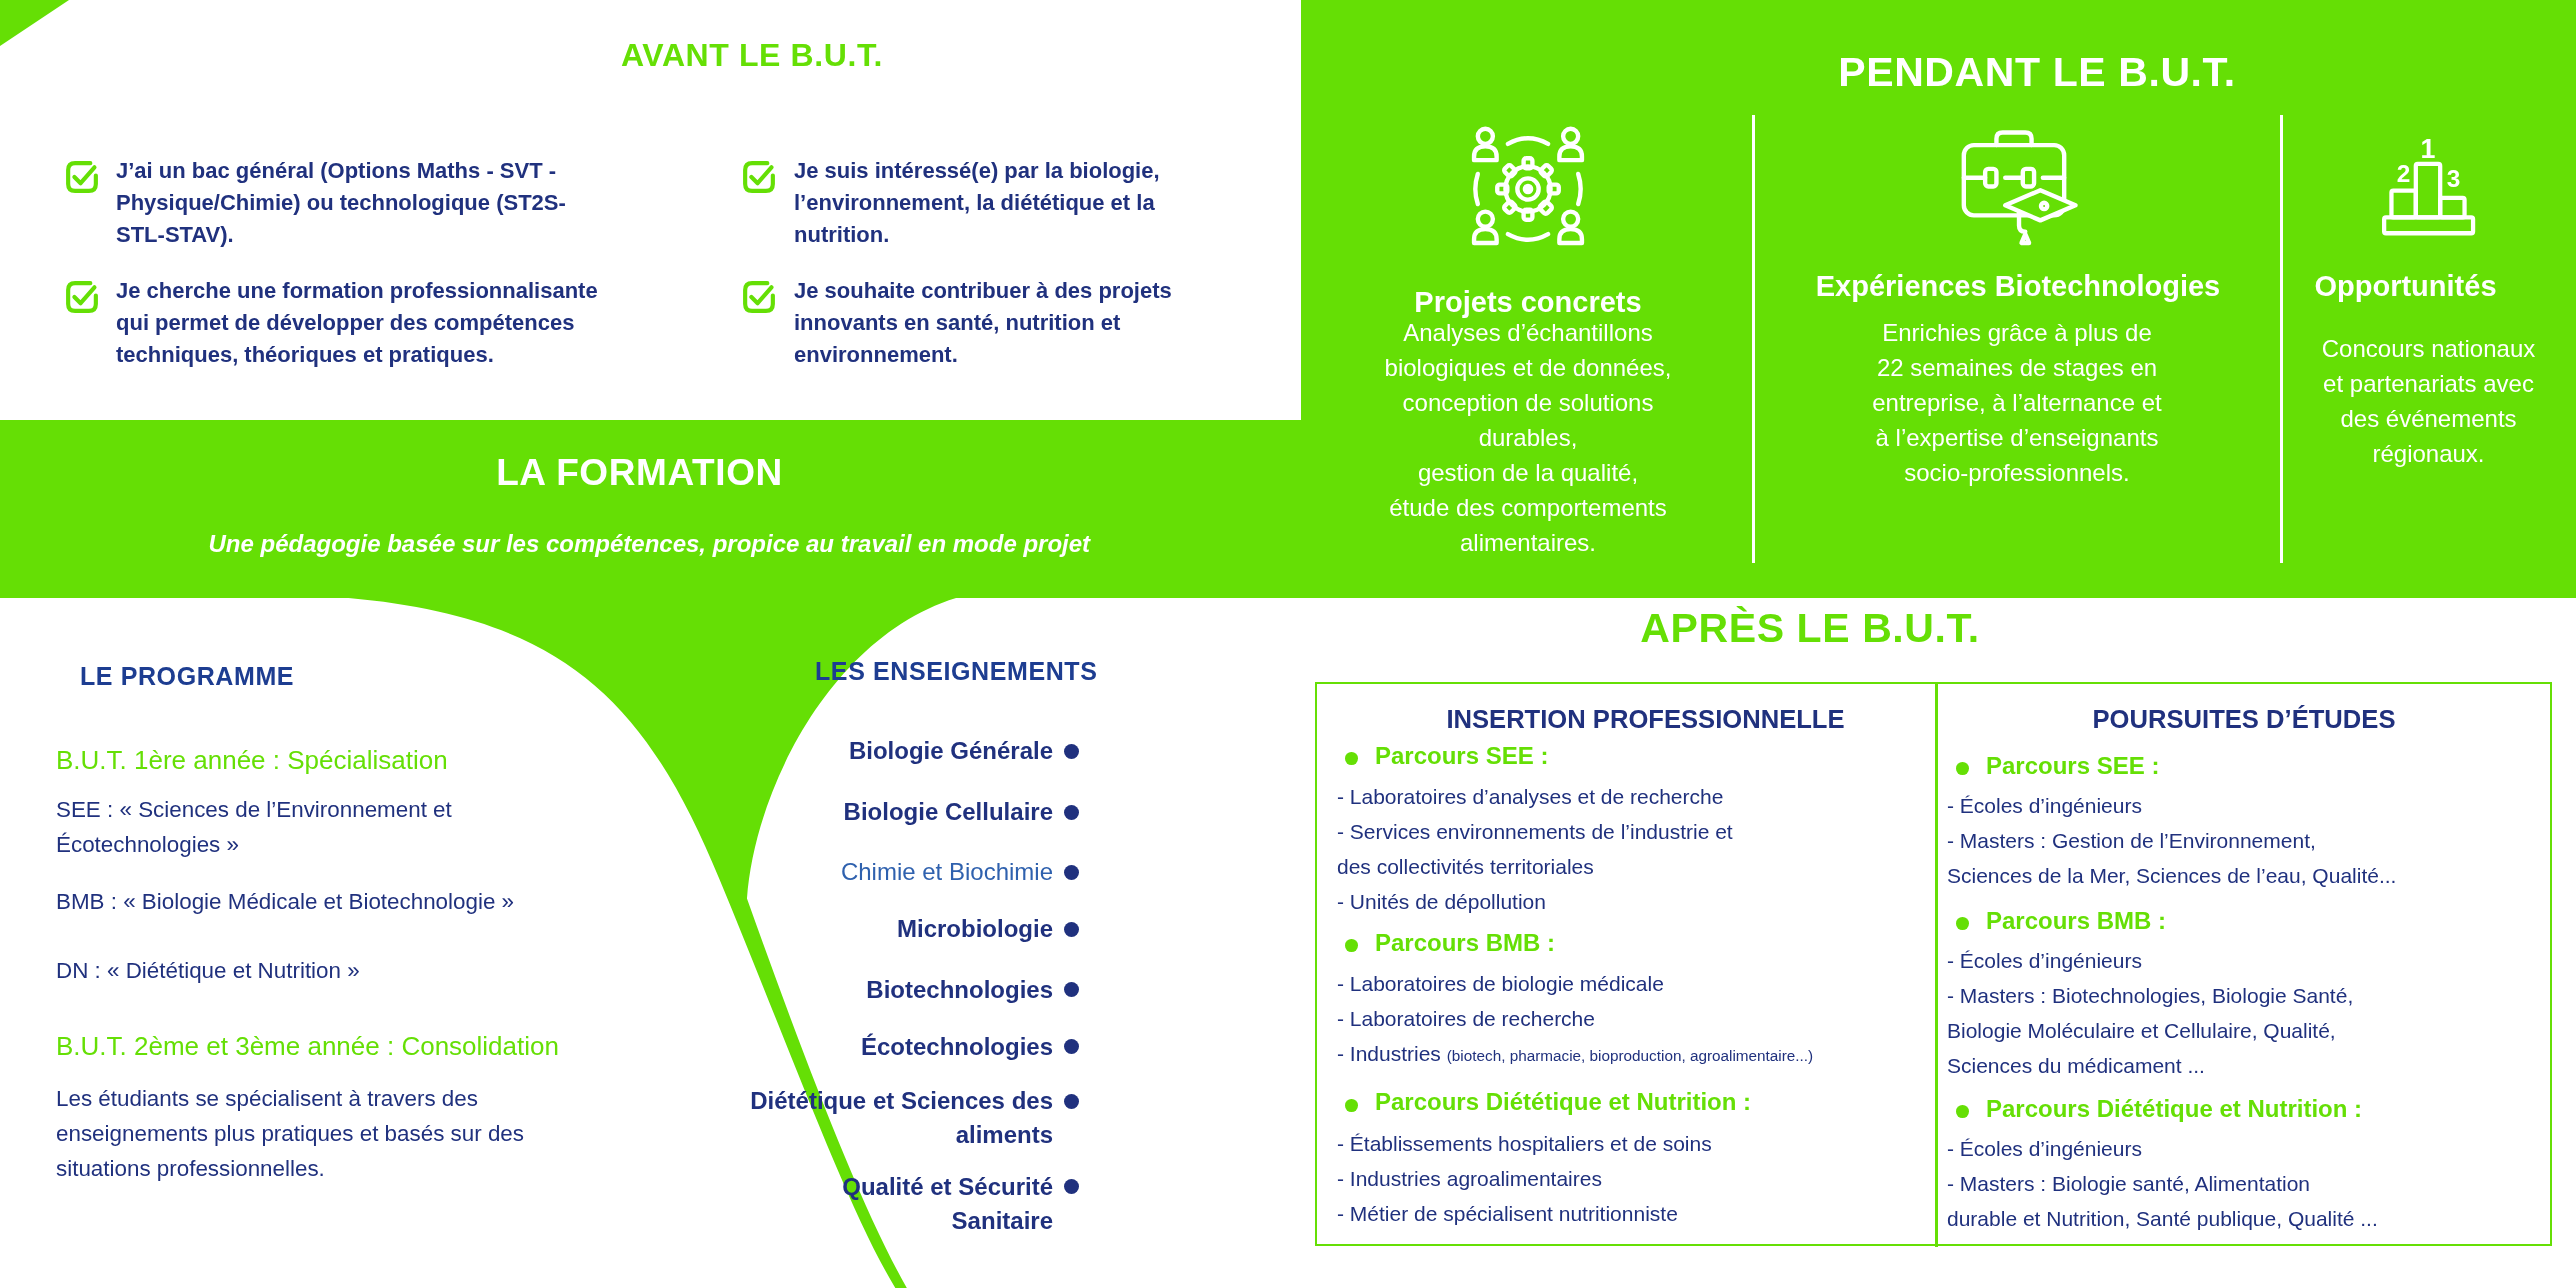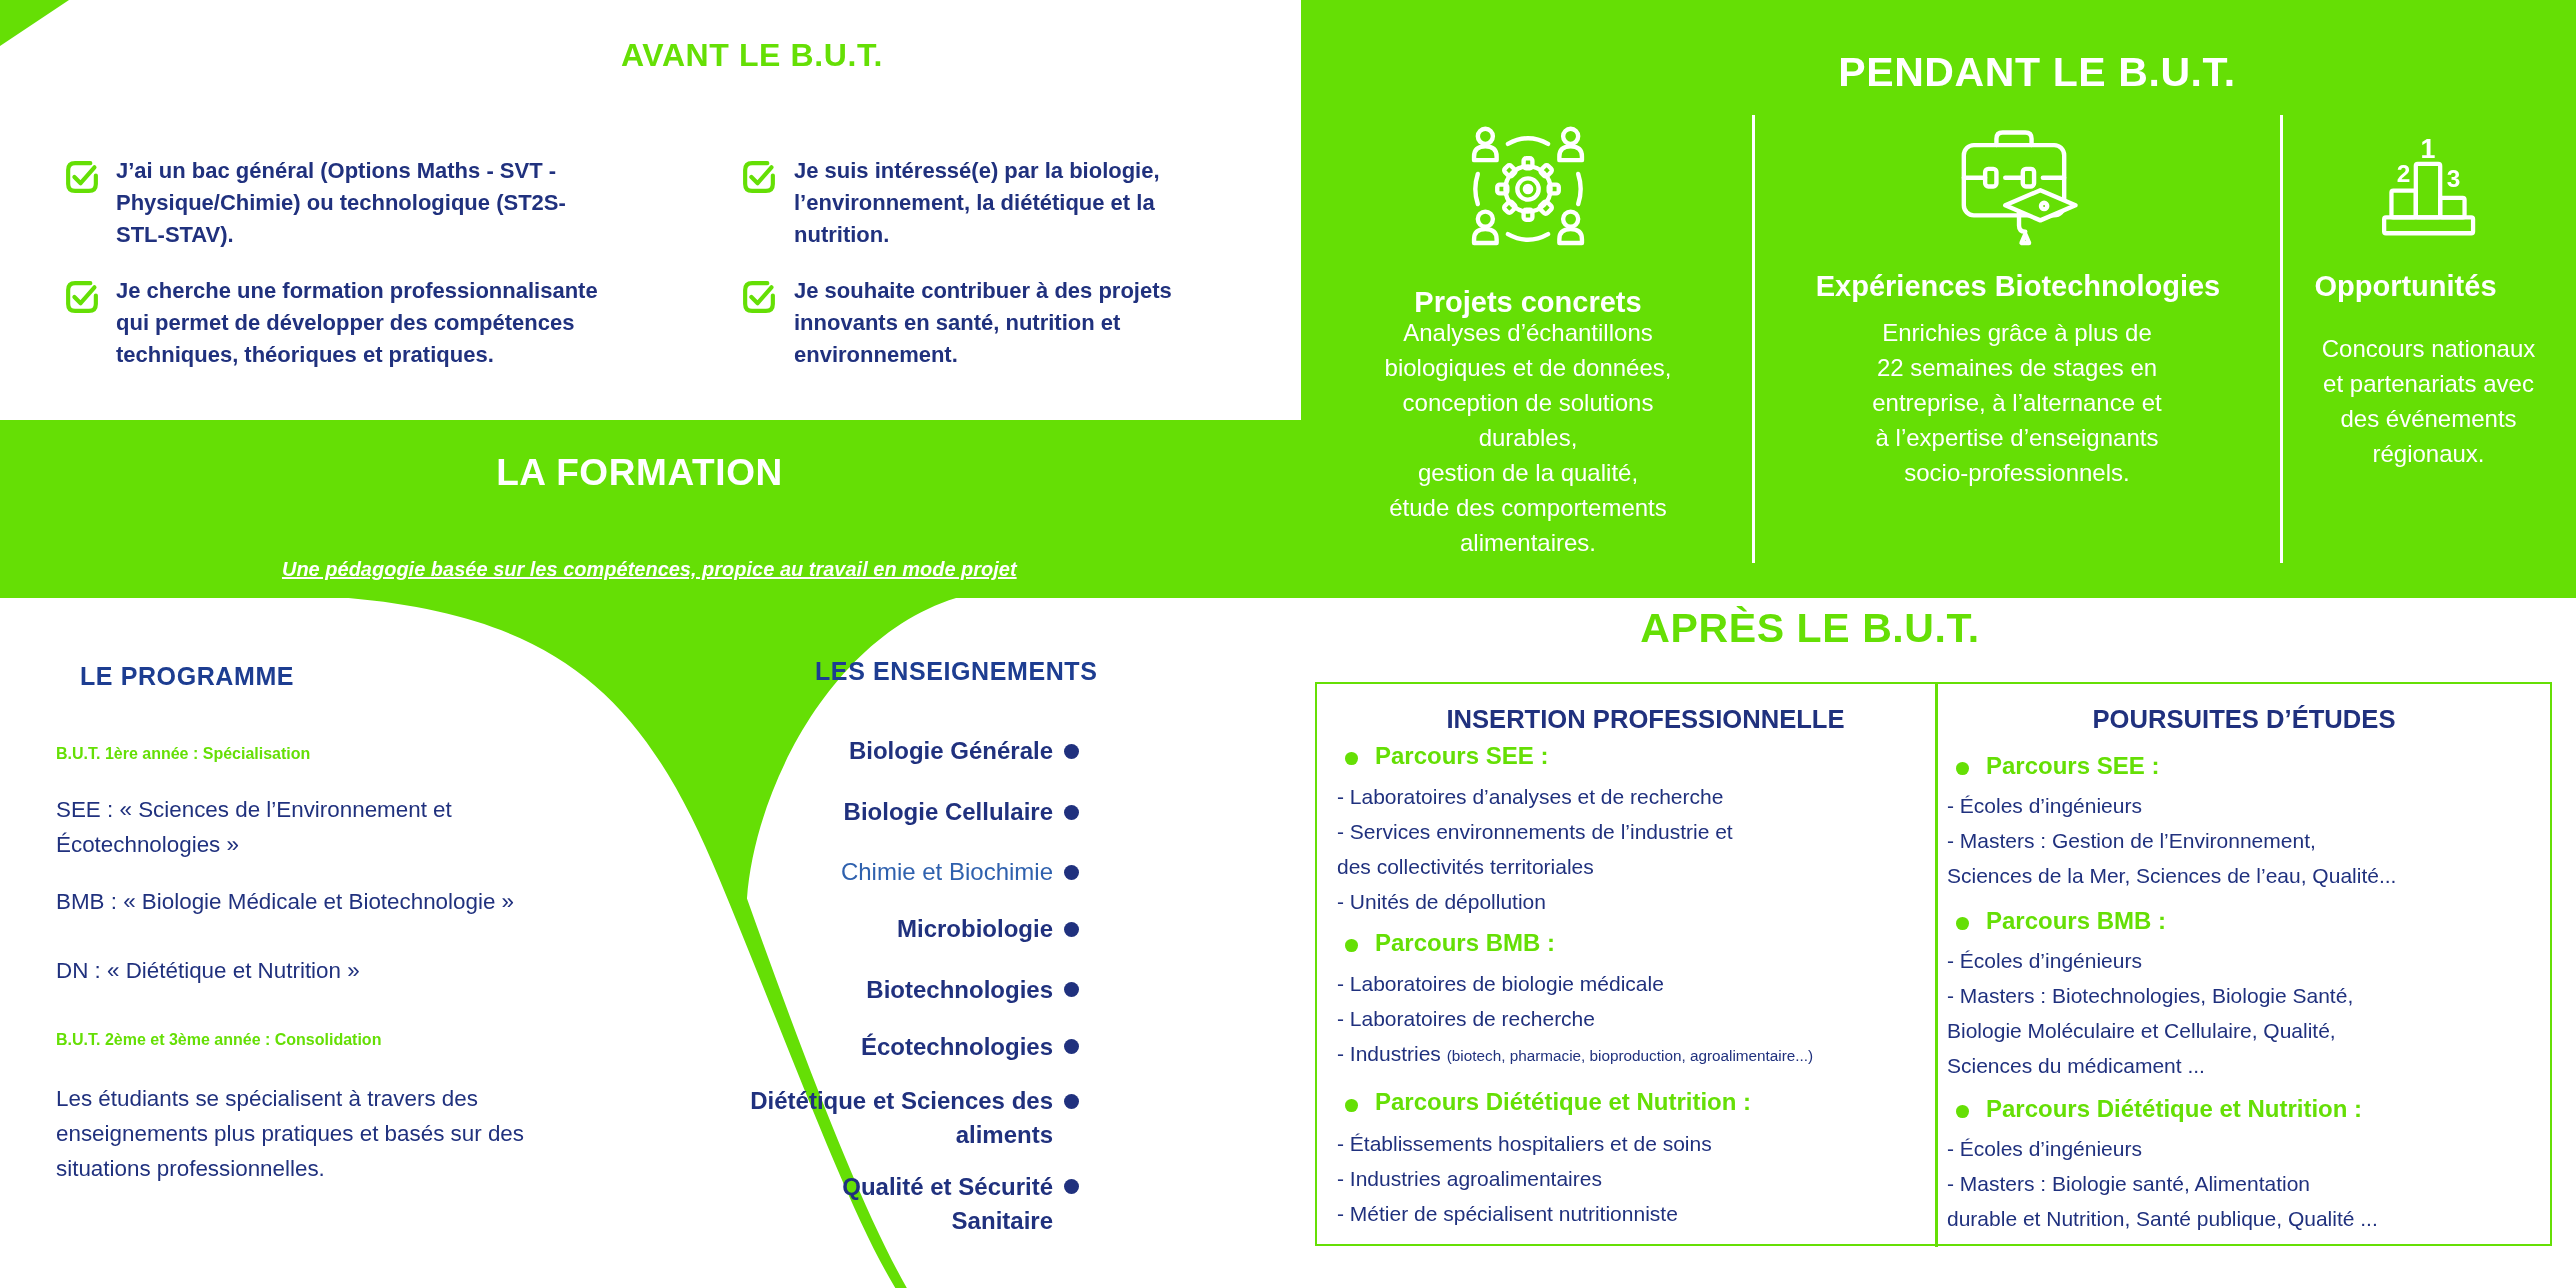--- a/index.html
+++ b/index.html
@@ -19,21 +19,21 @@
   .navy-txt{color:#20317E;}
   .navy2-txt{color:#1D3D91;}
   .ltblue-txt{color:#2F61AE;}
   
   .big-title{font-weight:900;font-size:41px;letter-spacing:0.6px;}
   .med-title{font-weight:900;font-size:32px;letter-spacing:0.6px;}
   .sec-title{font-weight:800;font-size:25px;letter-spacing:0.6px;margin-left:24px;}
   .check-text{font-size:22px;font-weight:700;line-height:32px;}
   .col-head{font-size:29px;font-weight:700;}
   .col-body{font-size:24px;font-weight:400;line-height:35px;}
-  .prog-sub{font-size:16px;font-weight:700;}
+  .prog-sub{font-size:26px;font-weight:400;}
   .prog-body{font-size:22.4px;font-weight:400;line-height:35px;}
   .ens-item{font-size:24px;font-weight:700;line-height:34px;}
   .ens-item-light{font-weight:400;}
   .tbl-head{font-size:25.6px;font-weight:700;}
   .tbl-group-head{font-size:24px;font-weight:700;}
   .tbl-body{font-size:21px;font-weight:400;line-height:35px;}
   .tbl-small{font-size:15.3px;font-weight:400;}
   .dot{border-radius:50%;}
   .sep{width:3.2px;background:#ffffff;}
   .table-frame{border:2.6px solid #65DF05;}
@@ -80,21 +80,21 @@
 
 <svg class="abs" style="left:741px;top:279px;" width="36" height="36" viewBox="0 0 52 52">
   <path d="M 38 6 H 16 Q 6 6 6 16 V 36 Q 6 46 16 46 H 36 Q 46 46 46 36 V 24" fill="none" stroke="#65DF05" stroke-width="6" stroke-linecap="round"></path>
   <path d="M 15 26 L 24 35 L 44 12" fill="none" stroke="#65DF05" stroke-width="6" stroke-linecap="round" stroke-linejoin="round"></path>
 </svg>
 <div class="abs pre check-text navy-txt" style="left:794px;top:275px;width:486px;">Je souhaite contribuer à des projets
 innovants en santé, nutrition et
 environnement.</div>
 
 <div class="abs ctr white-txt" style="left:256px;top:452px;width:767px;font-weight:900;font-size:37px;letter-spacing:0.6px;">LA FORMATION</div>
-<div class="abs ctr white-txt" style="left:12.8px;top:558px;width:1273px;font-size:20px;font-weight:700;font-style:italic;text-decoration:underline;">Une pédagogie basée sur les compétences, propice au travail en mode projet</div>
+<div class="abs ctr white-txt" style="left:12.8px;top:530px;width:1273px;font-size:24px;font-weight:700;font-style:italic;">Une pédagogie basée sur les compétences, propice au travail en mode projet</div>
 
 <div class="abs ctr big-title white-txt" style="left:1714px;top:49px;width:646px;">PENDANT LE B.U.T.</div>
 
 <div class="abs sep" style="left:1752px;top:115px;height:448px;"></div>
 <div class="abs sep" style="left:2280px;top:115px;height:448px;"></div>
 
 <svg class="abs" style="left:1459px;top:120px;" width="138" height="138" viewBox="0 0 220 220" fill="none" stroke="#ffffff" stroke-width="7" stroke-linecap="round" stroke-linejoin="round">
   <g transform="translate(110,110)">
     <g>
       <rect x="-7" y="-49" width="14" height="16" rx="4"></rect>

